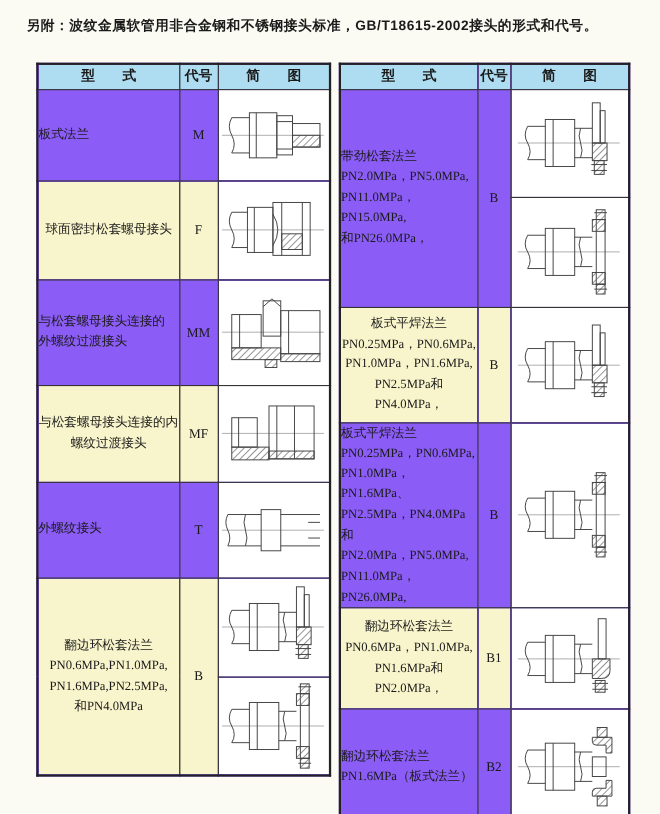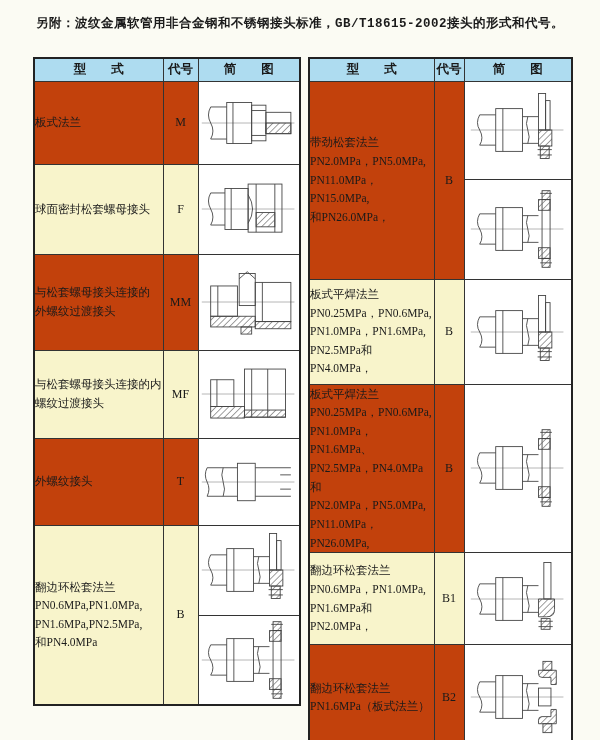--- a/index.html
+++ b/index.html
@@ -5,33 +5,33 @@
   html,body{margin:0;padding:0;}
   body{
     width:600px;height:740px;
     background:#fbfbf3;
     font-family:"Liberation Serif","DejaVu Serif",serif;
     color:#1a1a1a;
     position:relative;
   }
   .page{position:absolute;inset:0;}
   .doc-title{
-    position:absolute;left:36px;top:15px;width:560px;
+    position:absolute;left:24px;top:15px;width:560px;
     font-size:12.5px;font-weight:bold;letter-spacing:0.5px;
-    font-family:Liberation Mono, monospace;
+    font-family:Liberation Sans, sans-serif;
   }
   .tables{
     position:absolute;left:33px;top:57px;
     display:flex;gap:7px;align-items:flex-start;
   }
   table.spec{
     border-collapse:collapse;
     border:2px solid #222;
     table-layout:fixed;
-    background:#c2410c;
+    background:#8b5cf6;
   }
   table.spec th, table.spec td{
     border:1px solid #333;
     padding:0;
     overflow:hidden;
   }
   th.hdr{
     background:var(--header-bg,#aedcf0);
     height:21px;
     font-size:12.5px;font-weight:bold;
@@ -43,21 +43,21 @@
     vertical-align:middle;
     white-space:pre-line;
   }
   td.code{
     text-align:center;vertical-align:middle;
     font-size:12px;
     font-family:"Liberation Serif","DejaVu Serif",serif;
   }
   td.sketch{vertical-align:middle;background:#fff;}
   td.sketch svg{display:block;margin:0 auto;}
-  .hl{background:var(--highlight-bg,#f8f4cb);}
+  .hl{background:var(--highlight-bg,#f8f4cb);text-align:center;}
 </style>
 </head>
 <body style="background: rgb(251, 251, 243);">
 
 <svg width="0" height="0" style="position:absolute">
   <defs>
     <pattern id="hatch" width="5" height="5" patternUnits="userSpaceOnUse" patternTransform="rotate(45)">
       <line x1="0" y1="0" x2="0" y2="5" stroke="#666" stroke-width="1.4"></line>
     </pattern>
   </defs>

